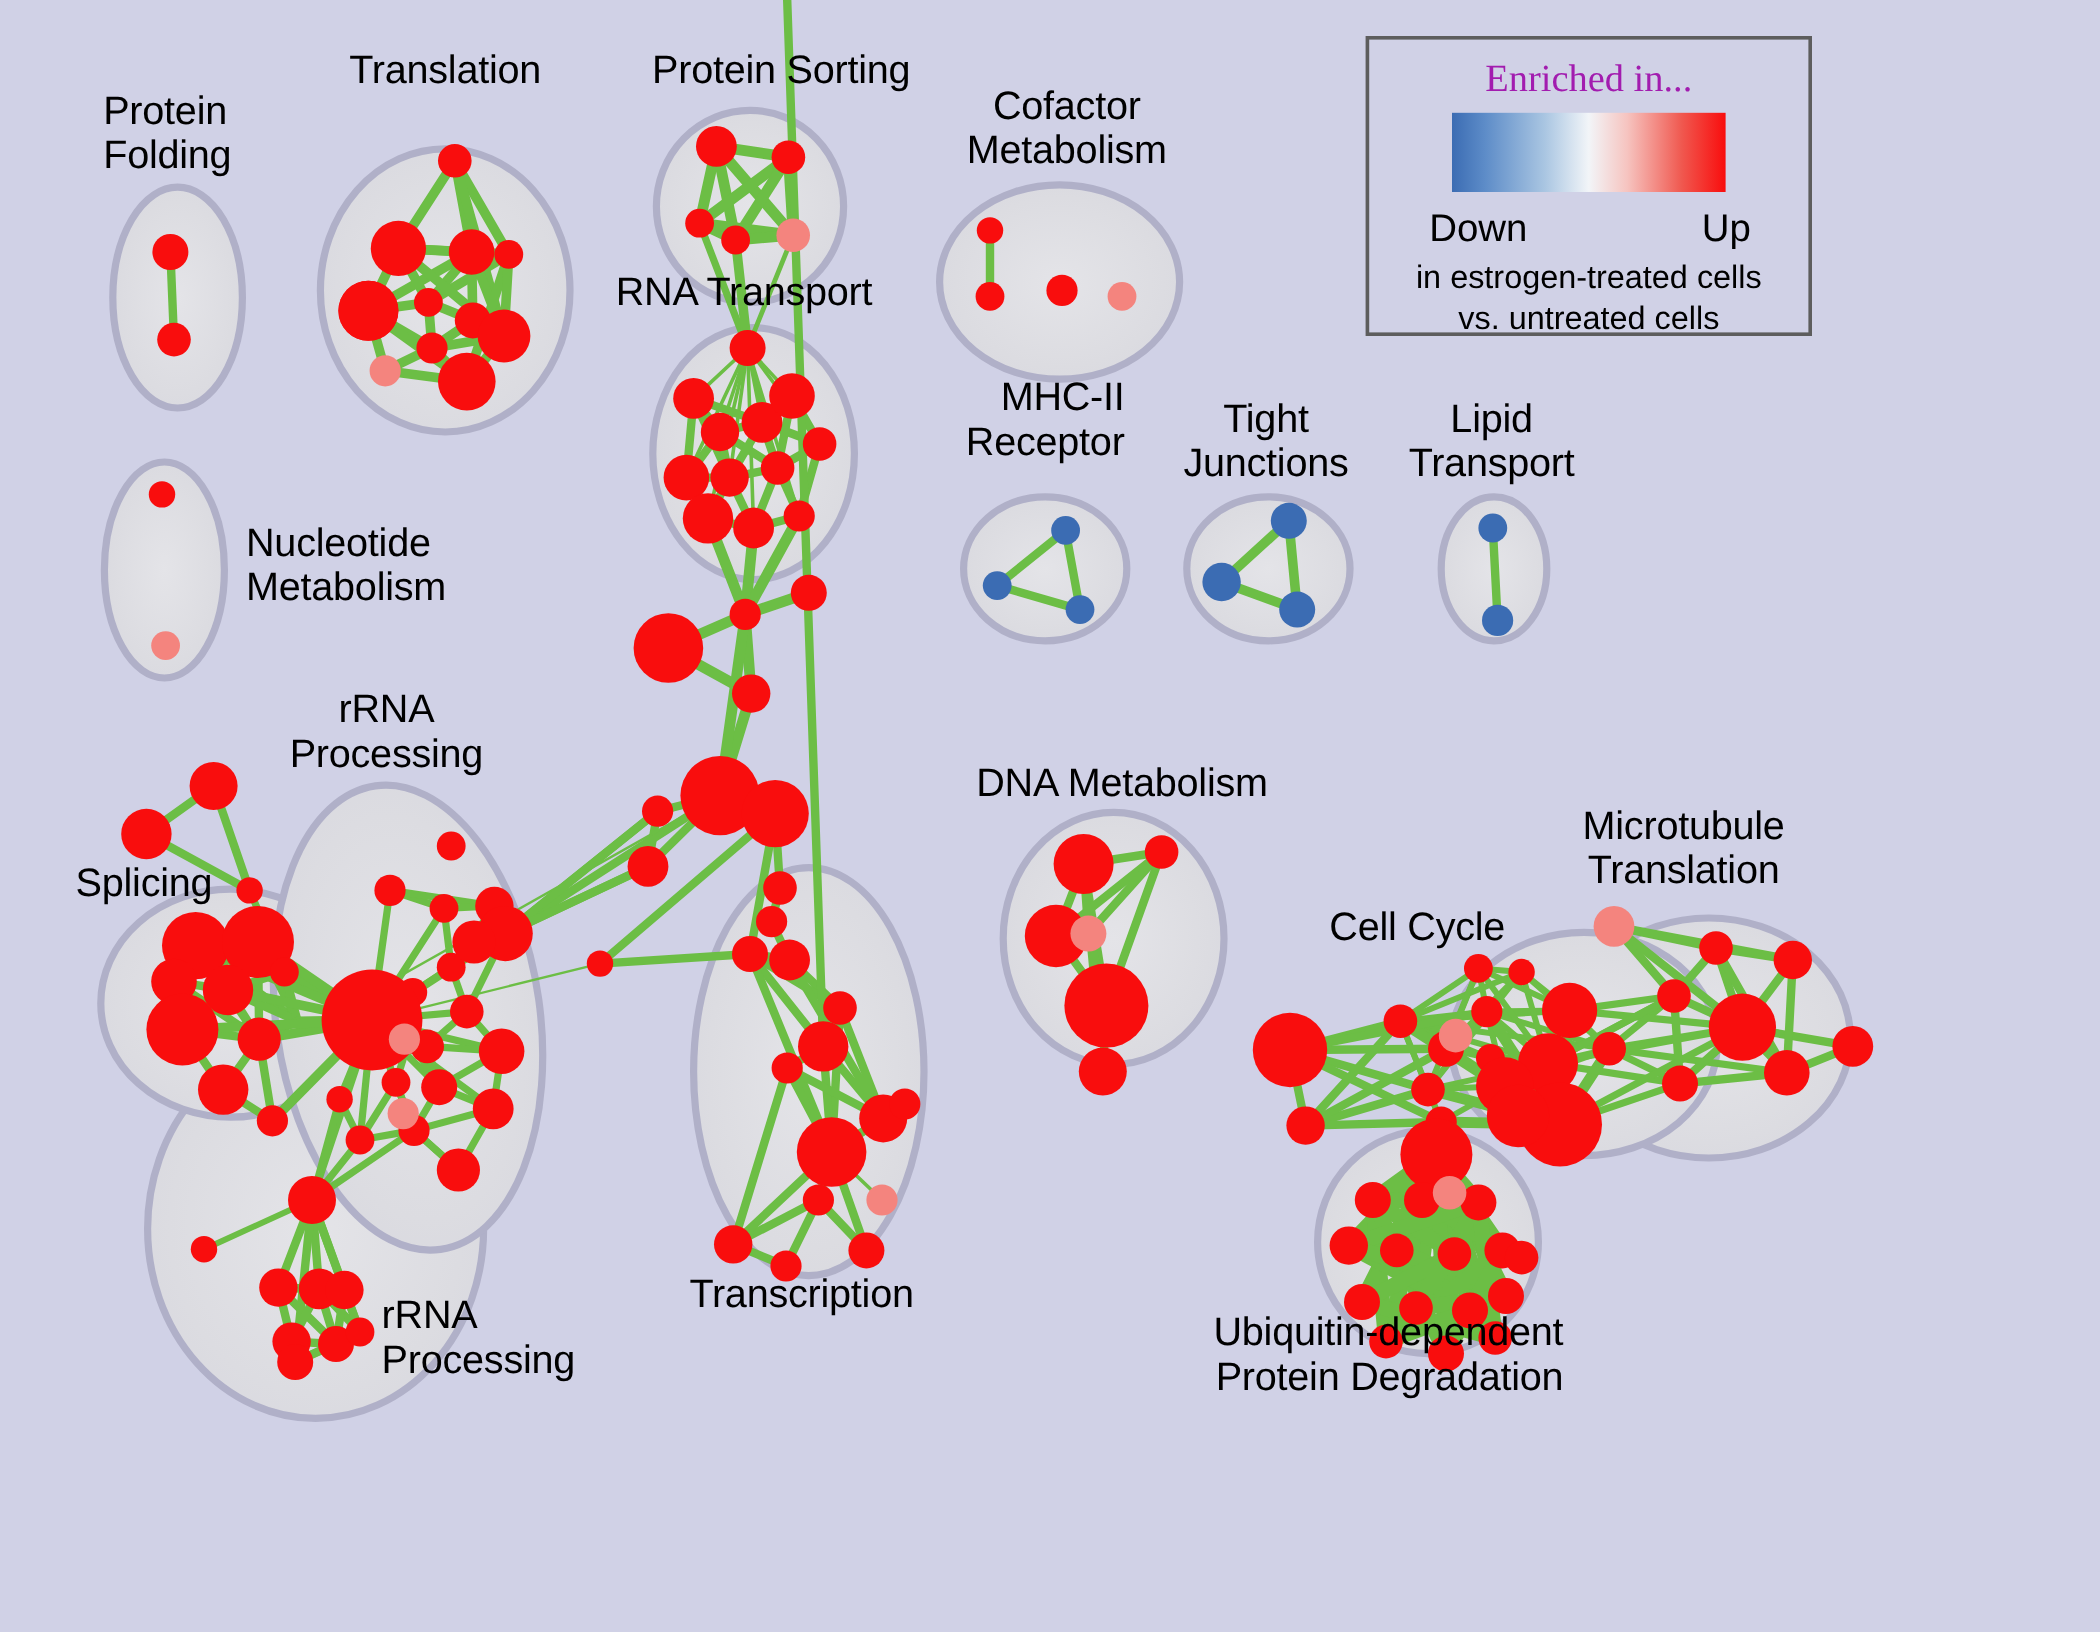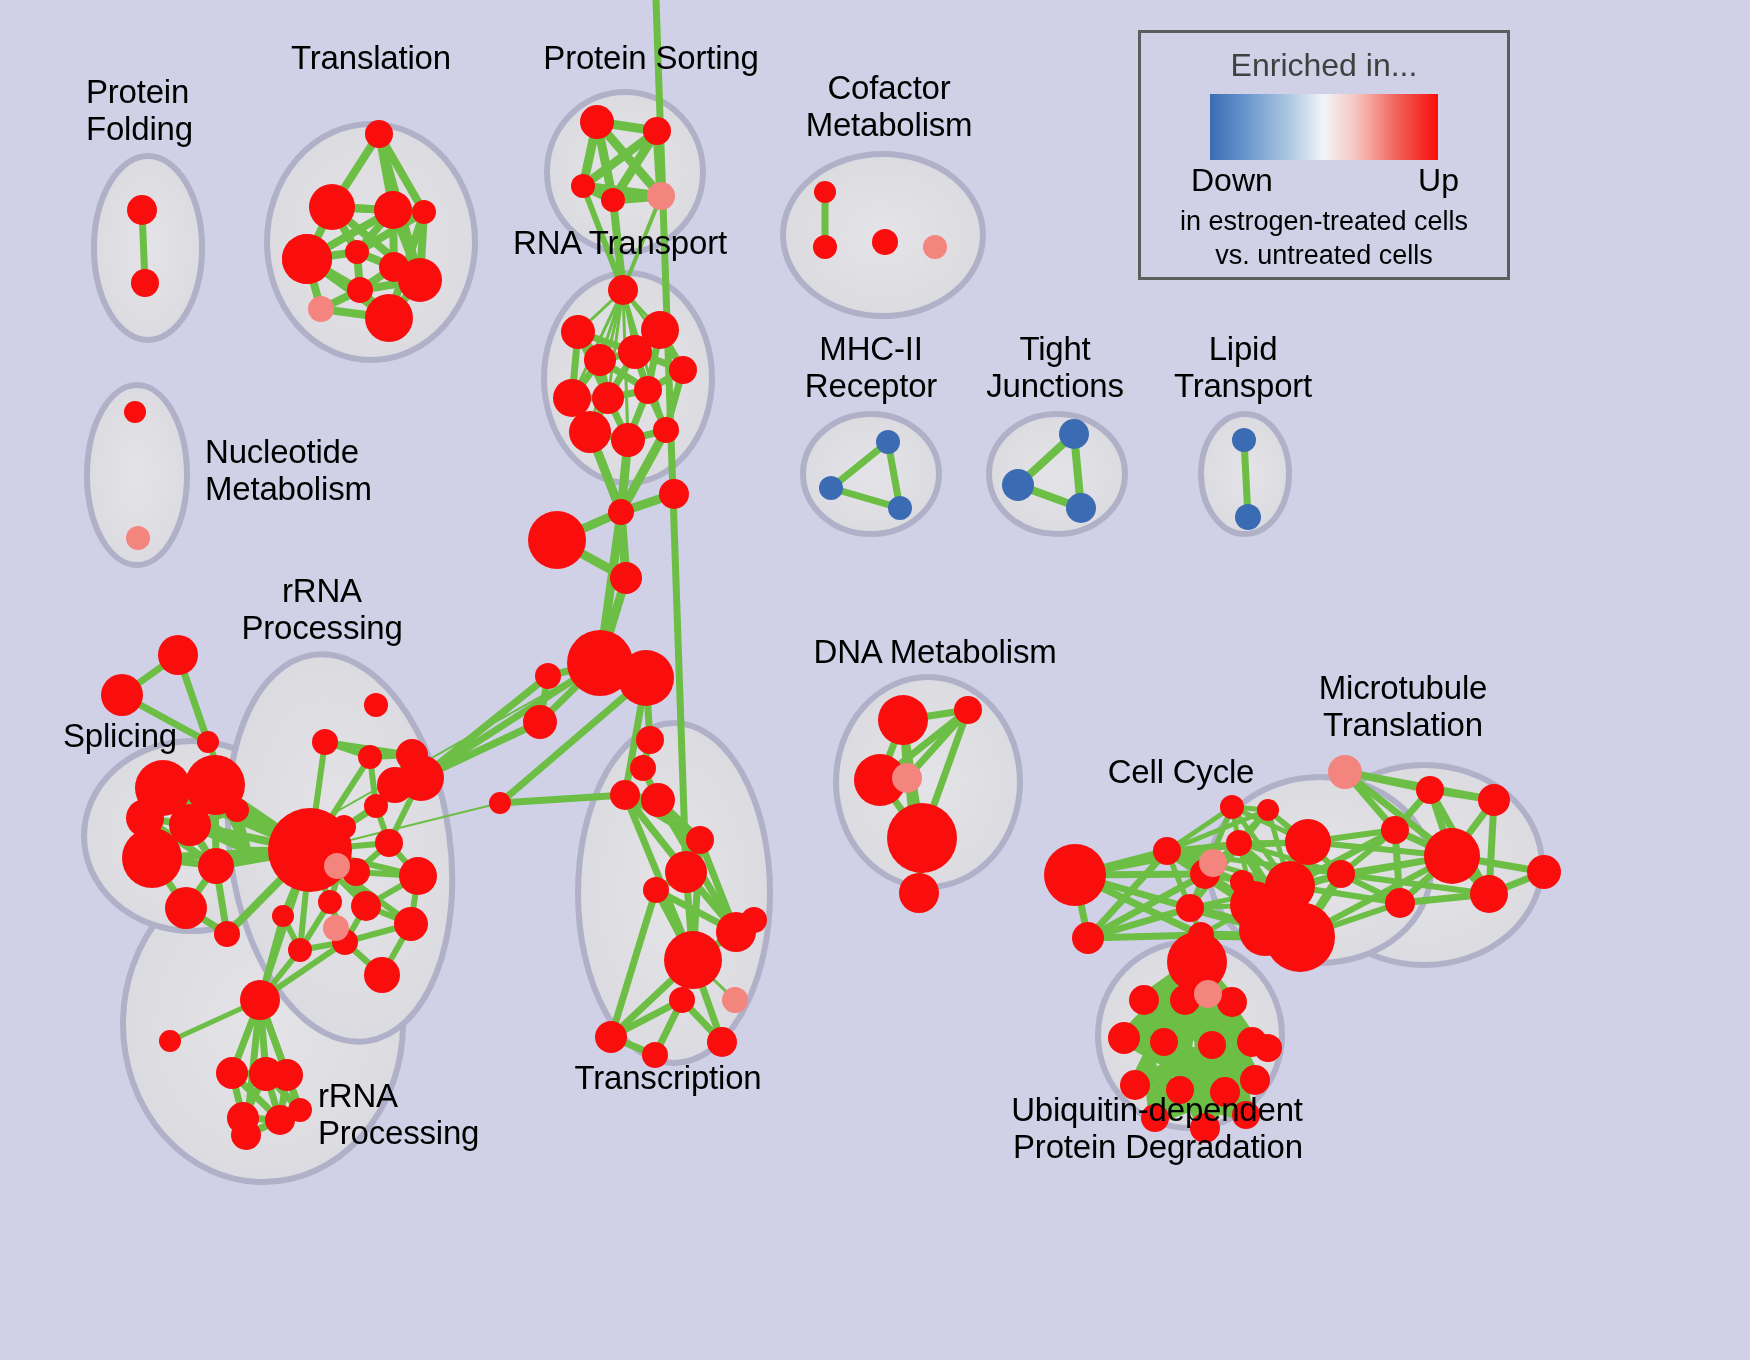--- a/index.html
+++ b/index.html
@@ -4,24 +4,24 @@
 <style>
   html,body{margin:0;padding:0;background:#fff;}
   #stage{position:relative;width:1750px;height:1360px;background:#d0d1e6;overflow:hidden;
          font-family:"Liberation Sans","DejaVu Sans",sans-serif;}
   #net{position:absolute;left:0;top:0;width:1750px;height:1360px;}
   .lbl{position:absolute;color:#000;font-size:33px;line-height:1.12;font-weight:400;
        white-space:pre;letter-spacing:-0.2px;}
   .lbl.c{text-align:center;transform:translateX(-50%);}
   #legend{position:absolute;left:1138px;top:30px;width:372px;height:250px;
           background:#d0d1e6;border:3px solid #5d5d5d;box-sizing:border-box;}
-  #legend .ltitle{text-align:center;font-size:32px;color:#404040;margin-top:14px;}
+  #legend .ltitle{text-align:center;font-size:32px;color:#a21caf;margin-top:14px;font-family:Liberation Serif, serif;}
   #bar{margin:10px auto 0;width:228px;height:66px;
        background:linear-gradient(to right,#3b6cb3 0%,#5d8cc8 12%,#aac6e2 34%,#f2f5f8 50%,#f6c4c0 64%,#f0584f 84%,#f90d0d 100%);}
-  #legend .ends{position:relative;height:42px;margin-top:2px;}
+  #legend .ends{position:relative;height:42px;margin-top:12px;}
   #legend .ends span{position:absolute;font-size:32px;color:#000;top:0;}
   #dn{left:50px;} #up{right:48px;}
   #legend .sub{text-align:center;font-size:27px;color:#000;line-height:1.18;margin-top:2px;}
 </style>
 </head>
 <body>
 
 <div id="stage">
 
   <svg id="net" viewBox="0 0 1750 1360" xmlns="http://www.w3.org/2000/svg">
@@ -693,21 +693,21 @@
 
   <div class="lbl" style="left:86px;top:58px;margin-top:16px;">Protein
 Folding</div>
   <div class="lbl c" style="left:371px;top:40px;">Translation</div>
   <div class="lbl c" style="left:617px;top:40px;margin-left:34px;">Protein Sorting</div>
   <div class="lbl c" style="left:889px;top:70px;text-align:center;">Cofactor
 Metabolism</div>
   <div class="lbl c" style="left:620px;top:225px;">RNA Transport</div>
   <div class="lbl" style="left:205px;top:434px;">Nucleotide
 Metabolism</div>
-  <div class="lbl c" style="left:871px;top:331px;">MHC-II
+  <div class="lbl c" style="left:871px;top:313px;text-align:right;">MHC-II
 Receptor</div>
   <div class="lbl c" style="left:1243px;top:331px;">Lipid
 Transport</div>
   <div class="lbl c" style="left:1055px;top:331px;">Tight
 Junctions</div>
   <div class="lbl c" style="left:322px;top:573px;">rRNA
 Processing</div>
   <div class="lbl" style="left:63px;top:718px;">Splicing</div>
   <div class="lbl" style="left:318px;top:1078px;">rRNA
 Processing</div>

